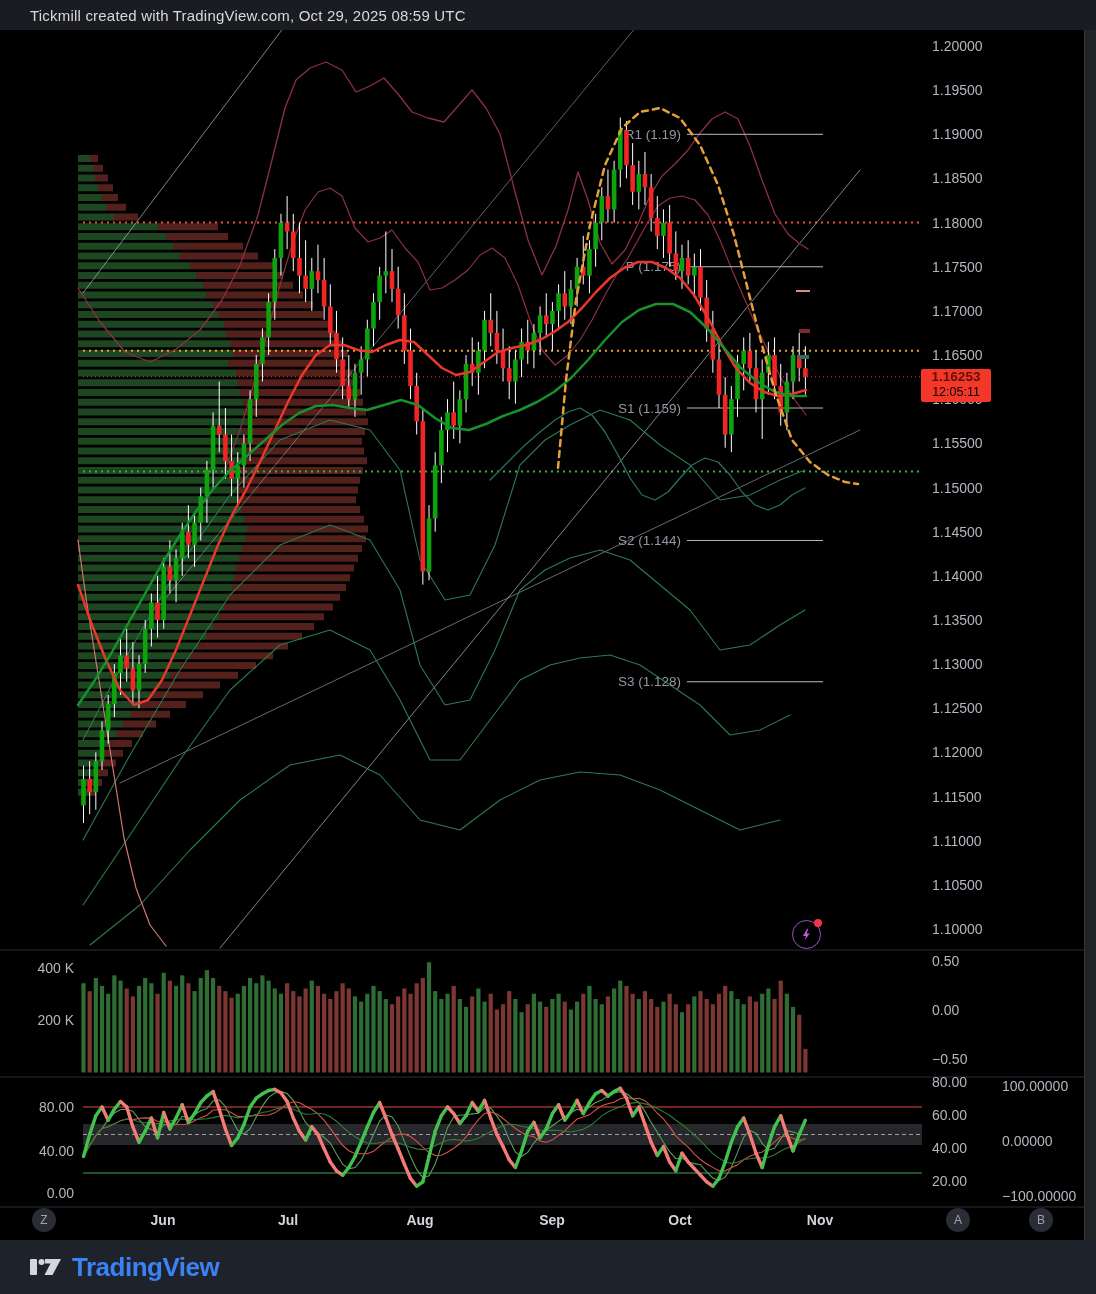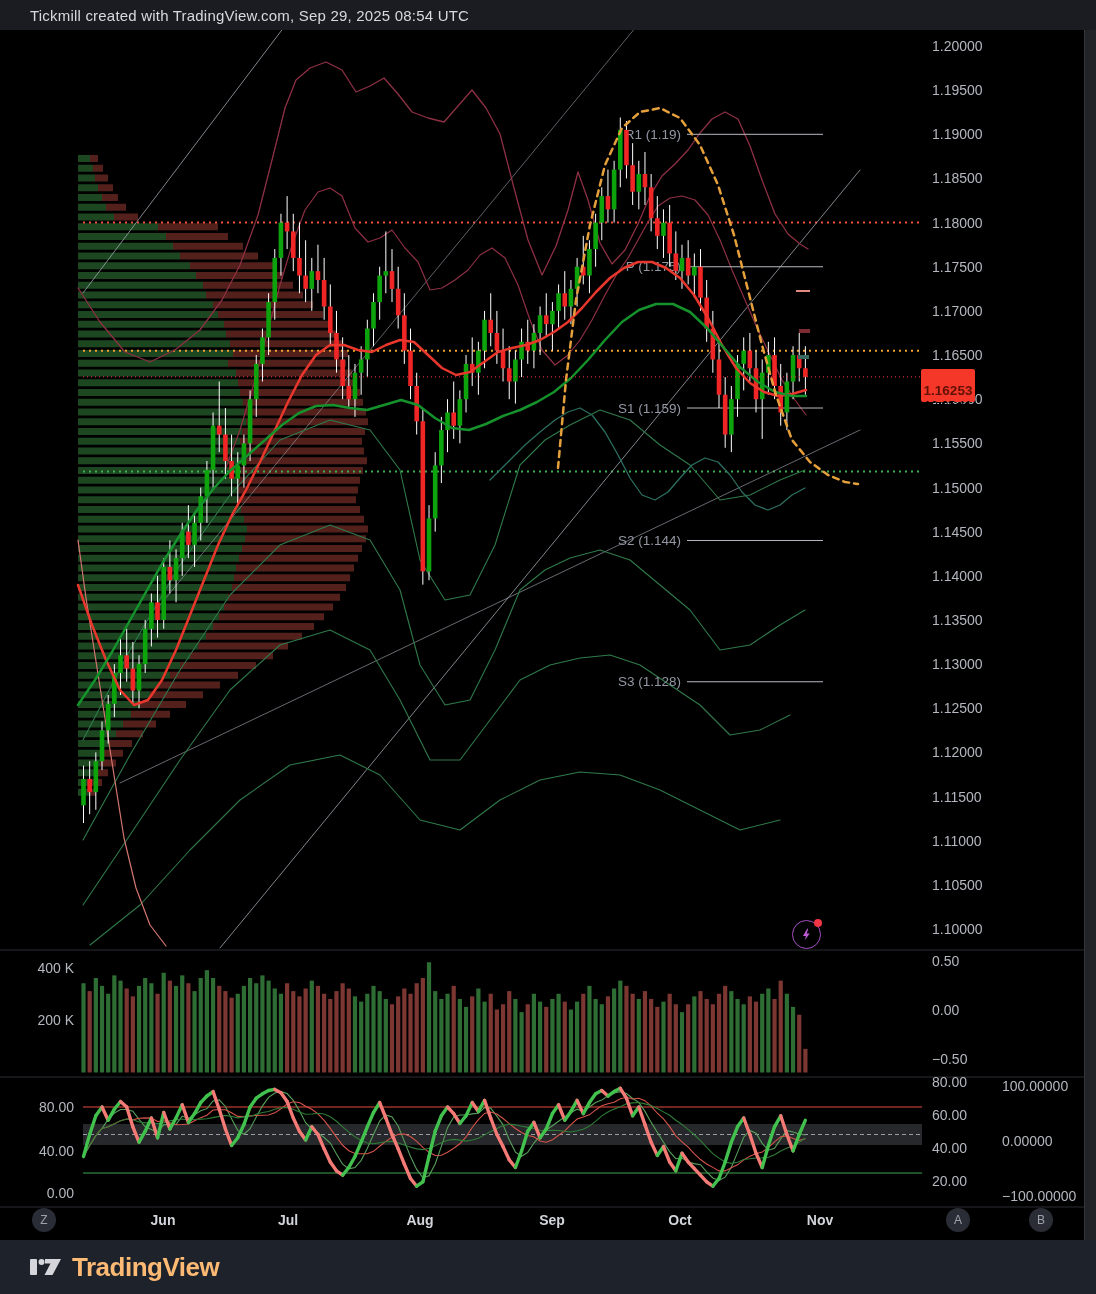--- a/index.html
+++ b/index.html
@@ -5,41 +5,41 @@
   html,body{margin:0;padding:0;background:#000;}
   #app{position:relative;width:1096px;height:1294px;background:#000;overflow:hidden;
        font-family:"Liberation Sans",sans-serif;}
   #topbar{position:absolute;left:0;top:0;width:1096px;height:30px;background:#1a1c21;
           z-index:5;display:flex;align-items:center;}
   #topbar span{color:#d8d9dd;font-size:15px;margin-left:30px;letter-spacing:.2px;}
   #chart{position:absolute;left:0;top:0;width:1096px;height:1294px;z-index:1;}
   #chart text{font-family:"Liberation Sans",sans-serif;}
   #scrollstrip{position:absolute;left:1084px;top:30px;width:12px;height:1210px;
                background:#222327;border-left:1px solid #35363c;z-index:2;}
-  #price-label{position:absolute;left:921px;top:369px;width:54px;height:33px;background:#f5372a;
-               border-radius:2px;z-index:6;text-align:center;line-height:1.15;padding-top:14px;box-sizing:border-box;}
+  #price-label{position:absolute;left:921px;top:369px;width:70px;height:33px;background:#f5372a;
+               border-radius:2px;z-index:6;text-align:center;line-height:1.15;padding-top:0;box-sizing:border-box;}
   #price-label .v{color:#5f1103;font-size:13.5px;font-weight:bold;}
   #price-label .c{color:#000000;font-size:12.5px;}
   .circle-btn{position:absolute;width:24px;height:24px;border-radius:50%;background:#2a2d35;
               color:#9da2ac;font-size:12px;display:flex;align-items:center;justify-content:center;
               z-index:6;cursor:pointer;}
   #bolt{position:absolute;left:792px;top:920px;width:27px;height:27px;border-radius:50%;
         border:1.5px solid #a44fc2;z-index:6;display:flex;align-items:center;justify-content:center;cursor:pointer;}
   #bolt .dot{position:absolute;right:-2px;top:-2px;width:8px;height:8px;border-radius:50%;background:#f23645;}
   #logobar{position:absolute;left:0;top:1240px;width:1096px;height:54px;background:#1e222a;
            z-index:5;display:flex;align-items:center;}
   #logobar svg{margin-left:28px;}
-  #logobar span{color:#fdba74;font-size:26px;font-weight:bold;margin-left:8px;letter-spacing:-0.5px;}
+  #logobar span{color:#3b82f6;font-size:26px;font-weight:bold;margin-left:8px;letter-spacing:-0.5px;}
 </style>
 </head>
 <body>
 
 <div id="app">
   <div id="topbar">
-    <span>Tickmill created with TradingView.com, Sep 29, 2025 08:54 UTC</span>
+    <span>Tickmill created with TradingView.com, Oct 29, 2025 08:59 UTC</span>
   </div>
 
   <svg id="chart" viewBox="0 0 1096 1294">
       <line x1="0" y1="950" x2="1096" y2="950" stroke="#2a2d35" stroke-width="1"></line>
       <line x1="0" y1="1077" x2="1096" y2="1077" stroke="#2a2d35" stroke-width="1"></line>
       <line x1="0" y1="1207" x2="1096" y2="1207" stroke="#2a2d35" stroke-width="1"></line>
       <g>
         <rect x="78" y="155" width="12" height="7" fill="#1c4721"></rect>
         <rect x="90" y="155" width="8" height="7" fill="#54201c"></rect>
         <rect x="78" y="164.75" width="15" height="7" fill="#1c4721"></rect>

